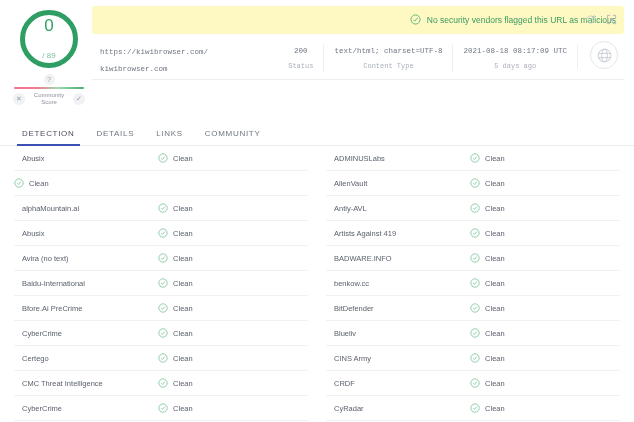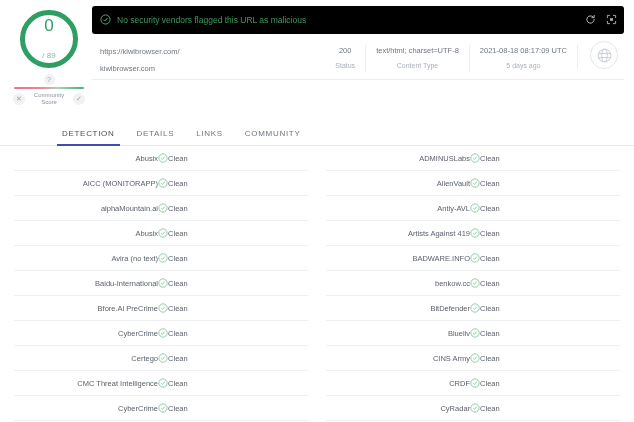--- a/index.html
+++ b/index.html
@@ -114,27 +114,28 @@
     width: 42px;
   }
 
   
   .detail-col {
     flex: 1 1 auto;
     min-width: 0;
     padding-left: 4px;
   }
   .banner {
-    background: #000000;
+    background: #fef9c3;
     border-radius: 3px;
     height: 28px;
     display: flex;
     align-items: center;
     padding: 0 8px;
     position: relative;
+    justify-content: flex-end;
   }
   .banner-text {
     font-size: 8.5px;
     color: #3c9a63;
     margin-left: 6px;
   }
   .banner-actions {
     position: absolute;
     right: 7px;
     top: 0;
@@ -144,20 +145,21 @@
     gap: 10px;
   }
 
   .meta {
     display: flex;
     align-items: flex-start;
     padding: 11px 0 0 0;
     border-bottom: 1px solid #eceef0;
     min-height: 46px;
     box-sizing: border-box;
+    font-family: Liberation Mono, monospace;
   }
   .meta-url {
     flex: 1 1 auto;
     min-width: 0;
     padding-left: 8px;
   }
   .meta-url .u1 {
     font-size: 7.5px;
     color: #6f7682;
     line-height: 14px;
@@ -215,21 +217,21 @@
   }
   .tab {
     font-size: 8px;
     letter-spacing: 0.7px;
     color: #6f7682;
     padding: 0 0 7px 0;
     margin-right: 22px;
     position: relative;
     white-space: nowrap;
   }
-  .tab.active { color: #4a4f5c; margin-left: 40px; }
+  .tab.active { color: #4a4f5c; }
   .tab.active::after {
     content: "";
     position: absolute;
     left: -5px;
     right: -5px;
     bottom: -1px;
     height: 2px;
     background: #3d4fb5;
   }
 
@@ -254,25 +256,25 @@
     box-sizing: border-box;
   }
   .vname {
     flex: 0 0 49%;
     font-size: 7.5px;
     color: #5b616d;
     padding-left: 8px;
     box-sizing: border-box;
     white-space: nowrap;
     overflow: hidden;
-    text-align: right;
   }
   .vstatus {
     display: flex;
     align-items: center;
+    gap: 5px;
   }
   .vstatus-text {
     font-size: 7.5px;
     color: #5b616d;
   }
   .ico { display: block; }
 </style>
 </head>
 <body>
 
@@ -377,21 +379,20 @@
           <div class="vname">Abusix</div>
           <div class="vstatus">
             <span class="ico"><svg width="10" height="10" viewBox="0 0 24 24" fill="none" stroke="#7cc49b" stroke-width="2">
                 <circle cx="12" cy="12" r="10"></circle>
                 <polyline points="7.5,12.5 10.5,15.5 16.5,8.5"></polyline>
               </svg></span>
             <span class="vstatus-text">Clean</span>
           </div>
         </div>
         <div class="vrow">
-          <div class="vname">AICC (MONITORAPP)</div>
           <div class="vstatus">
             <span class="ico"><svg width="10" height="10" viewBox="0 0 24 24" fill="none" stroke="#7cc49b" stroke-width="2">
                 <circle cx="12" cy="12" r="10"></circle>
                 <polyline points="7.5,12.5 10.5,15.5 16.5,8.5"></polyline>
               </svg></span>
             <span class="vstatus-text">Clean</span>
           </div>
         </div>
         <div class="vrow">
           <div class="vname">alphaMountain.ai</div>

